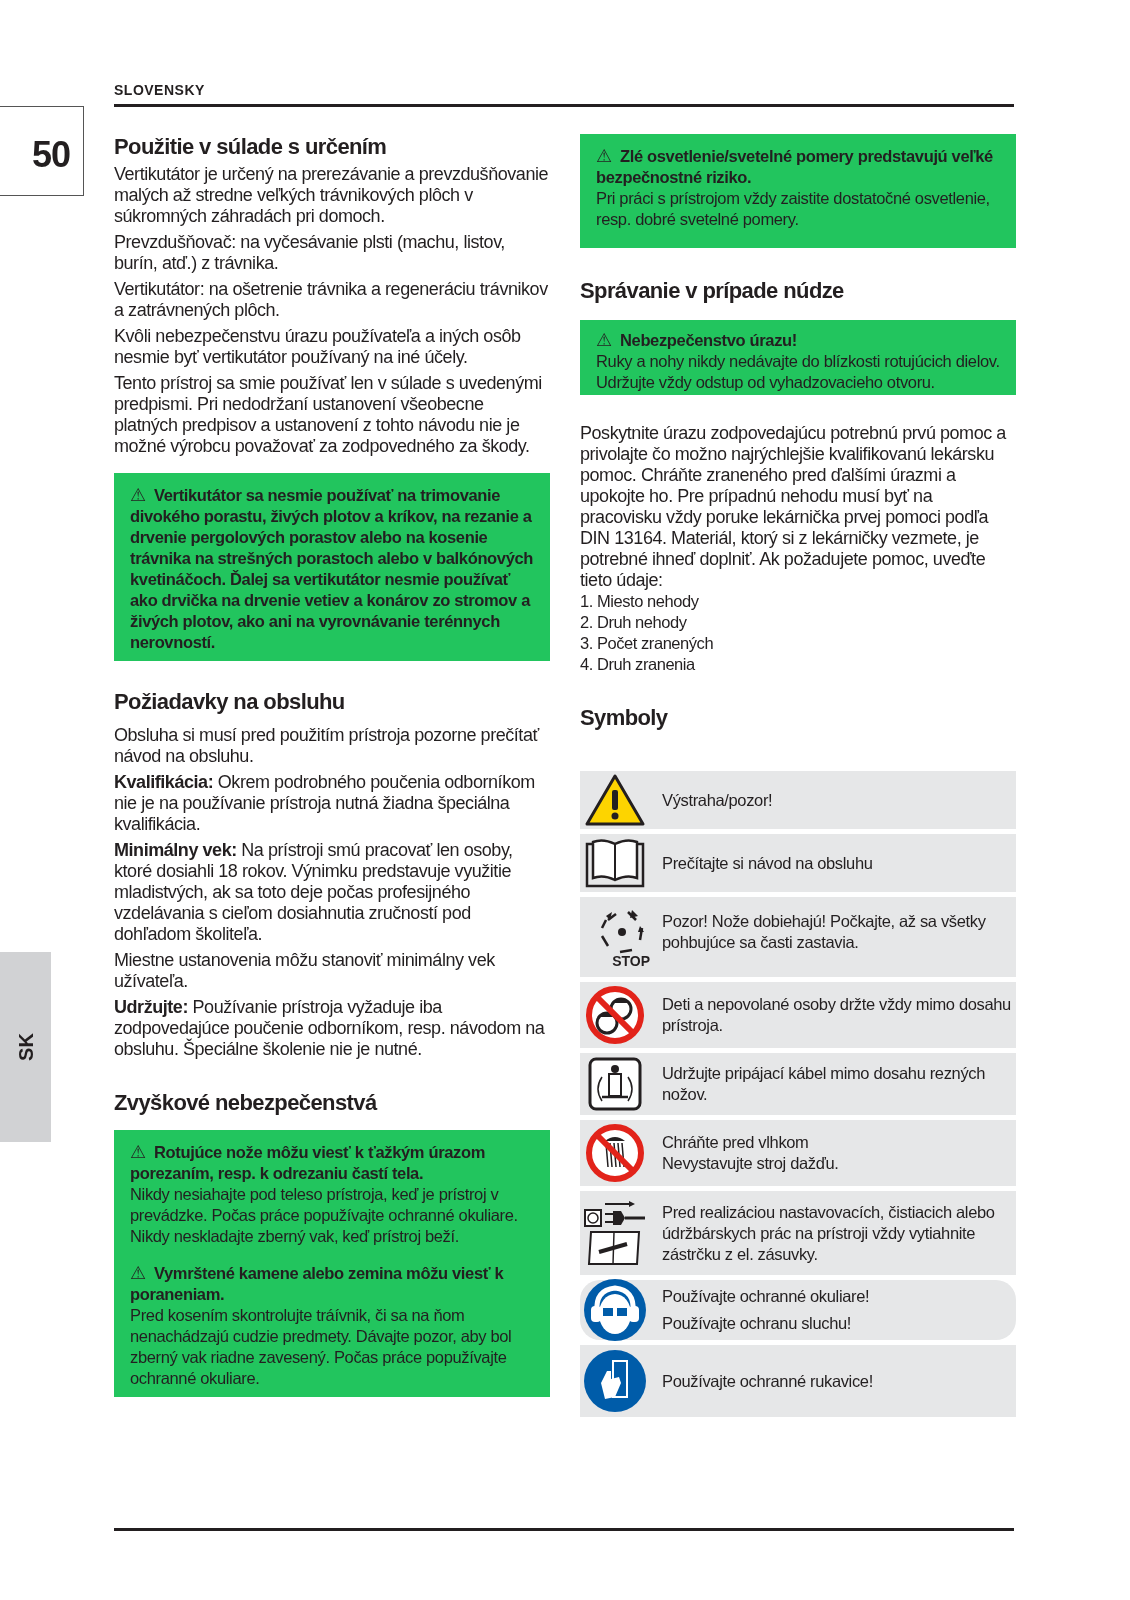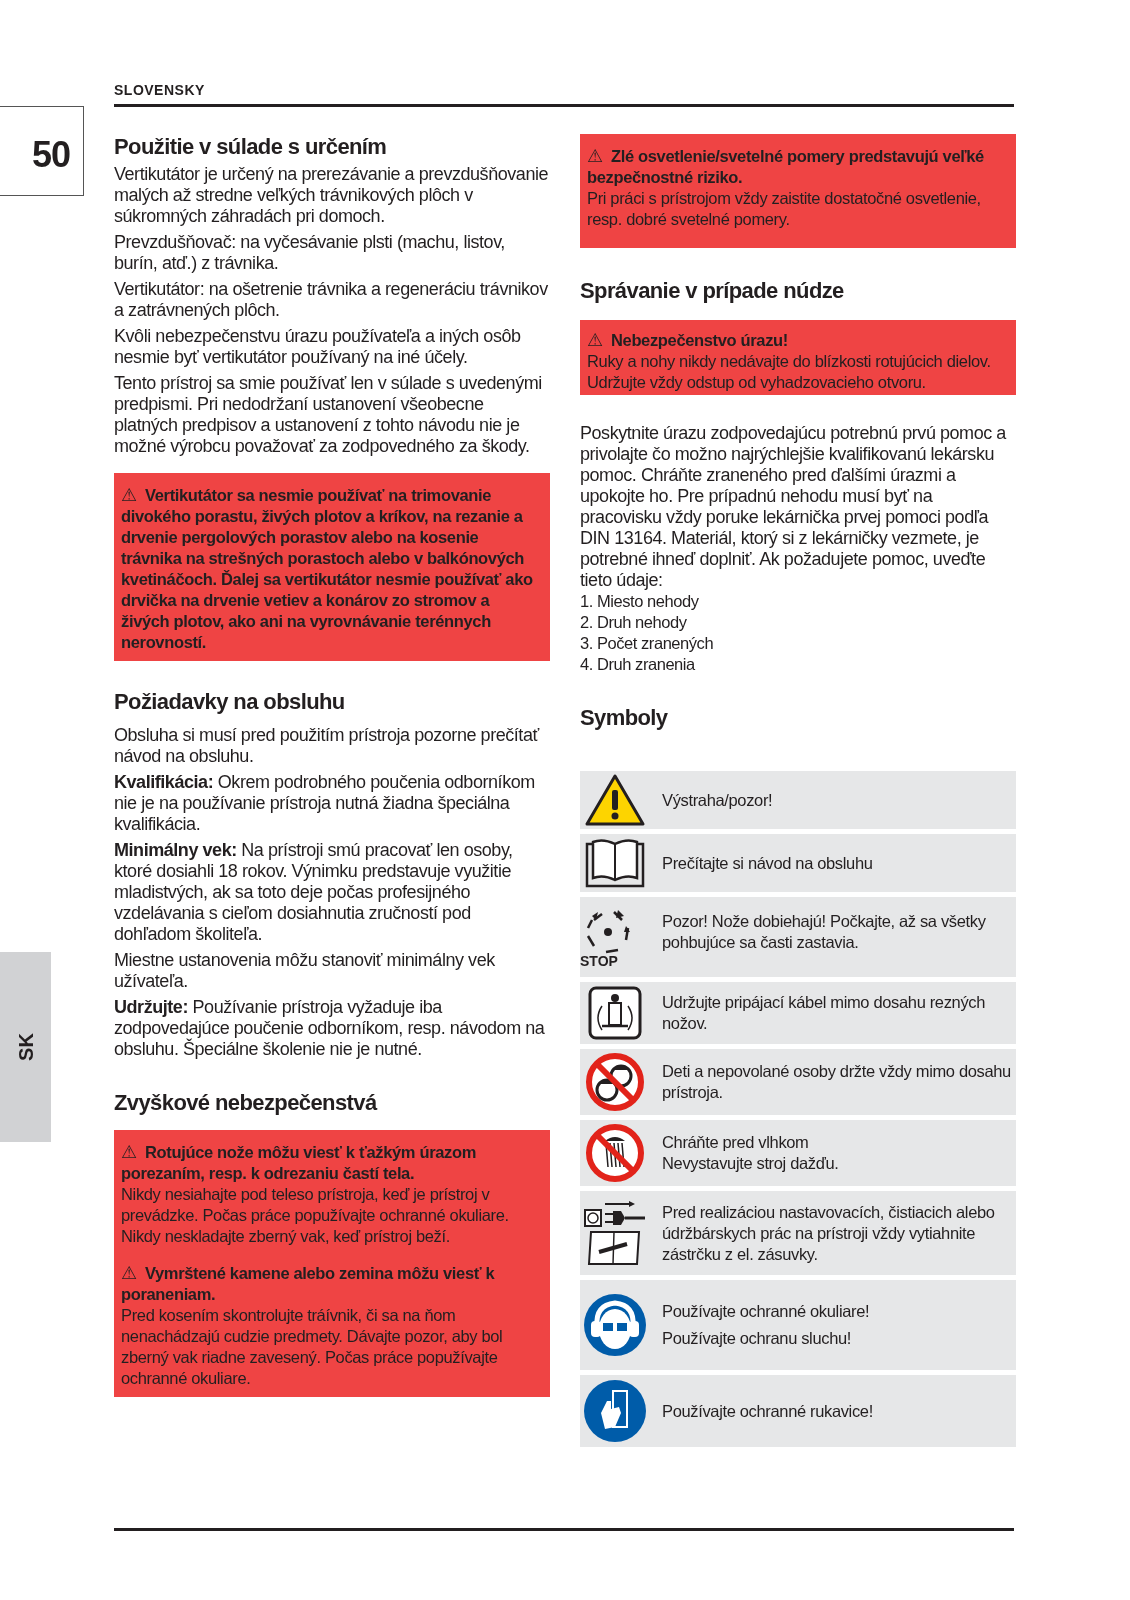--- a/index.html
+++ b/index.html
@@ -17,26 +17,26 @@
   .side-tab-label { position: absolute; left: 26px; top: 1047px; transform: translate(-50%,-50%) rotate(-90deg); font-size: 20px; font-weight: bold; }
 
   .col { position: absolute; top: 134px; }
   .col-left { left: 114px; width: 436px; }
   .col-right { left: 580px; width: 436px; }
 
   h2 { font-size: 22px; font-weight: bold; letter-spacing: -0.6px; line-height: 26px; margin-bottom: 4px; }
   p { font-size: 18px; line-height: 21px; letter-spacing: -0.45px; margin-bottom: 5px; }
   p .lbl { font-weight: bold; }
 
-  .warn-box { background: #ef4444; padding: 12px 16px 8px 7px; font-size: 16.5px; line-height: 21px; letter-spacing: -0.35px; }
+  .warn-box { background: #22c55e; padding: 12px 16px 8px 16px; font-size: 16.5px; line-height: 21px; letter-spacing: -0.35px; }
   .warn-box .w-title { font-weight: bold; }
   .warn-sym { display: inline-block; width: 20px; font-weight: normal; font-size: 18px; margin-right: 4px; }
 
   .sym-row { background: #e6e7e8; display: flex; align-items: center; margin-bottom: 5px; }
-  .sym-icon { width: 70px; flex: 0 0 70px; display: flex; align-items: flex-start; justify-content: center; }
+  .sym-icon { width: 70px; flex: 0 0 70px; display: flex; align-items: flex-end; justify-content: center; }
   .sym-text { font-size: 16.5px; line-height: 21px; letter-spacing: -0.35px; padding-left: 12px; }
 
   ol.first-aid { list-style: none; font-size: 16.5px; line-height: 21px; letter-spacing: -0.45px; }
 </style>
 </head>
 <body>
 
 <div class="lang-header">SLOVENSKY</div>
 <div class="top-rule"></div>
 <div class="page-num-box"></div>
@@ -131,46 +131,46 @@
             <path d="M12 10 L18 6 L16 14 Z"></path>
             <path d="M38 4 L44 10 L36 12 Z"></path>
             <path d="M46 20 L50 26 L44 26 Z"></path>
           </g>
         </svg>
       <div style="font-weight:bold;font-size:14px;line-height:14px;color:#231f20;margin-top:-4px;">STOP</div>
     </div>
     <div class="sym-text" style="margin-top:-10px;">Pozor! Nože dobiehajú! Počkajte, až sa všetky pohbujúce sa časti zastavia.</div>
   </div>
 
+  <div class="sym-row" style="height:66px;">
+    <div class="sym-icon">
+      <svg width="60" height="60" viewBox="0 0 60 60">
+          <circle cx="30" cy="30" r="26" fill="#fff" stroke="#e2231a" stroke-width="6"></circle>
+          <circle cx="36" cy="24" r="10" fill="#fff" stroke="#231f20" stroke-width="3"></circle>
+          <circle cx="22" cy="38" r="10" fill="#fff" stroke="#231f20" stroke-width="3"></circle>
+          <path d="M28 18 Q36 10 44 18" fill="#231f20"></path>
+          <path d="M14 32 Q22 24 30 32" fill="#231f20"></path>
+          <line x1="12" y1="12" x2="48" y2="48" stroke="#e2231a" stroke-width="6"></line>
+        </svg>
+    </div>
+    <div class="sym-text">Deti a nepovolané osoby držte vždy mimo dosahu prístroja.</div>
+  </div>
+
   <div class="sym-row" style="height:62px;">
     <div class="sym-icon">
       <svg width="54" height="54" viewBox="0 0 54 54">
           <rect x="2" y="2" width="50" height="50" rx="6" fill="#fff" stroke="#231f20" stroke-width="3"></rect>
           <circle cx="27" cy="12" r="4" fill="#231f20"></circle>
           <rect x="21" y="17" width="12" height="22" fill="#fff" stroke="#231f20" stroke-width="2"></rect>
           <line x1="14" y1="40" x2="40" y2="40" stroke="#231f20" stroke-width="2.5"></line>
           <path d="M14 20 Q6 32 14 44" fill="none" stroke="#231f20" stroke-width="1.5"></path>
           <path d="M40 20 Q48 32 40 44" fill="none" stroke="#231f20" stroke-width="1.5"></path>
         </svg>
     </div>
     <div class="sym-text">Udržujte pripájací kábel mimo dosahu rezných nožov.</div>
-  </div>
-
-  <div class="sym-row" style="height:66px;">
-    <div class="sym-icon">
-      <svg width="60" height="60" viewBox="0 0 60 60">
-          <circle cx="30" cy="30" r="26" fill="#fff" stroke="#e2231a" stroke-width="6"></circle>
-          <circle cx="36" cy="24" r="10" fill="#fff" stroke="#231f20" stroke-width="3"></circle>
-          <circle cx="22" cy="38" r="10" fill="#fff" stroke="#231f20" stroke-width="3"></circle>
-          <path d="M28 18 Q36 10 44 18" fill="#231f20"></path>
-          <path d="M14 32 Q22 24 30 32" fill="#231f20"></path>
-          <line x1="12" y1="12" x2="48" y2="48" stroke="#e2231a" stroke-width="6"></line>
-        </svg>
-    </div>
-    <div class="sym-text">Deti a nepovolané osoby držte vždy mimo dosahu prístroja.</div>
   </div>
 
   <div class="sym-row" style="height:66px;">
     <div class="sym-icon">
       <svg width="60" height="60" viewBox="0 0 60 60">
           <circle cx="30" cy="30" r="26" fill="#fff" stroke="#e2231a" stroke-width="6"></circle>
           <path d="M20 18 Q30 10 40 18 Z" fill="#231f20"></path>
           <g stroke="#231f20" stroke-width="1.5">
             <line x1="21" y1="20" x2="23" y2="44"></line>
             <line x1="25" y1="20" x2="27" y2="44"></line>
@@ -199,21 +199,21 @@
           <path d="M30 11 L38 11 L42 18 L38 25 L30 25 Z" fill="#231f20"></path>
           <line x1="42" y1="18" x2="62" y2="18" stroke="#231f20" stroke-width="3"></line>
           <path d="M8 32 L56 32 L54 64 L6 64 Z" fill="#fff" stroke="#231f20" stroke-width="2"></path>
           <line x1="31" y1="32" x2="30" y2="64" stroke="#231f20" stroke-width="1.5"></line>
           <path d="M16 52 L44 44" stroke="#231f20" stroke-width="4"></path>
         </svg>
     </div>
     <div class="sym-text">Pred realizáciou nastavovacích, čistiacich alebo údržbárskych prác na prístroji vždy vytiahnite zástrčku z el. zásuvky.</div>
   </div>
 
-  <div class="sym-row" style="height:90px;">
+  <div class="sym-row" style="height:60px;border-radius:20px;">
     <div class="sym-icon">
       <svg width="64" height="64" viewBox="0 0 64 64">
           <circle cx="32" cy="32" r="31" fill="#005ca9"></circle>
           <ellipse cx="32" cy="36" rx="16" ry="20" fill="#fff"></ellipse>
           <path d="M14 34 Q12 12 32 10 Q52 12 50 34" fill="none" stroke="#fff" stroke-width="5"></path>
           <rect x="8" y="28" width="10" height="16" rx="4" fill="#fff"></rect>
           <rect x="46" y="28" width="10" height="16" rx="4" fill="#fff"></rect>
           <rect x="20" y="30" width="10" height="8" fill="#005ca9"></rect>
           <rect x="34" y="30" width="10" height="8" fill="#005ca9"></rect>
         </svg>

